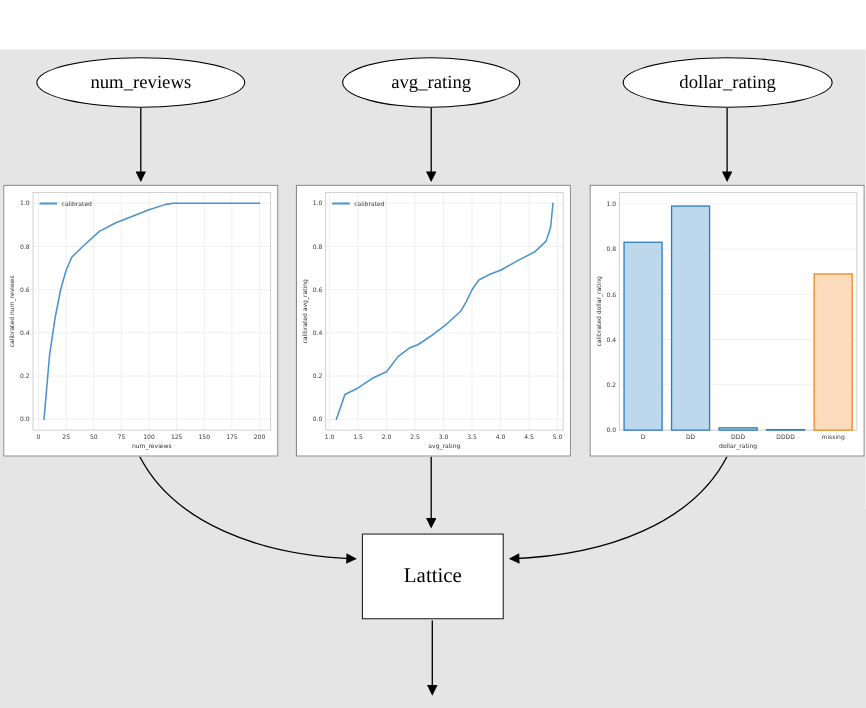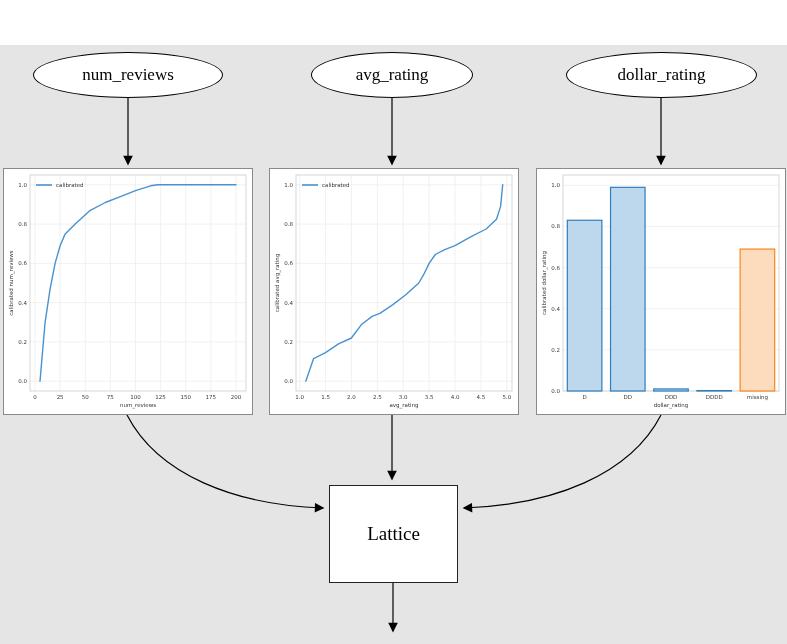--- a/index.html
+++ b/index.html
@@ -162,18 +162,18 @@
         <text x="23" y="182.85714285714286" font-family="DejaVu Sans, sans-serif" font-size="5.5px" fill="#3a3a3a" text-anchor="end">0.2</text>
         <text x="23" y="141.71428571428572" font-family="DejaVu Sans, sans-serif" font-size="5.5px" fill="#3a3a3a" text-anchor="end">0.4</text>
         <text x="23" y="100.57142857142858" font-family="DejaVu Sans, sans-serif" font-size="5.5px" fill="#3a3a3a" text-anchor="end">0.6</text>
         <text x="23" y="59.428571428571445" font-family="DejaVu Sans, sans-serif" font-size="5.5px" fill="#3a3a3a" text-anchor="end">0.8</text>
         <text x="23" y="18.285714285714306" font-family="DejaVu Sans, sans-serif" font-size="5.5px" fill="#3a3a3a" text-anchor="end">1.0</text>
         <text x="134" y="238" font-family="DejaVu Sans, sans-serif" font-size="5.5px" fill="#333" text-anchor="middle">dollar_rating</text>
         <text x="-114" y="9" font-family="DejaVu Sans, sans-serif" font-size="5.5px" fill="#333" text-anchor="middle" transform="rotate(-90)">calibrated dollar_rating</text>
       </svg>
     </div>
 
-  <div class="node box" id="lattice-box" style="left:329px;top:440px;width:129px;height:98px;">
+  <div class="node box" id="lattice-box" style="left:329px;top:440px;width:129px;height:78px;">
     <span>Lattice</span>
   </div>
 
 
 </div>
 
 </body></html>

